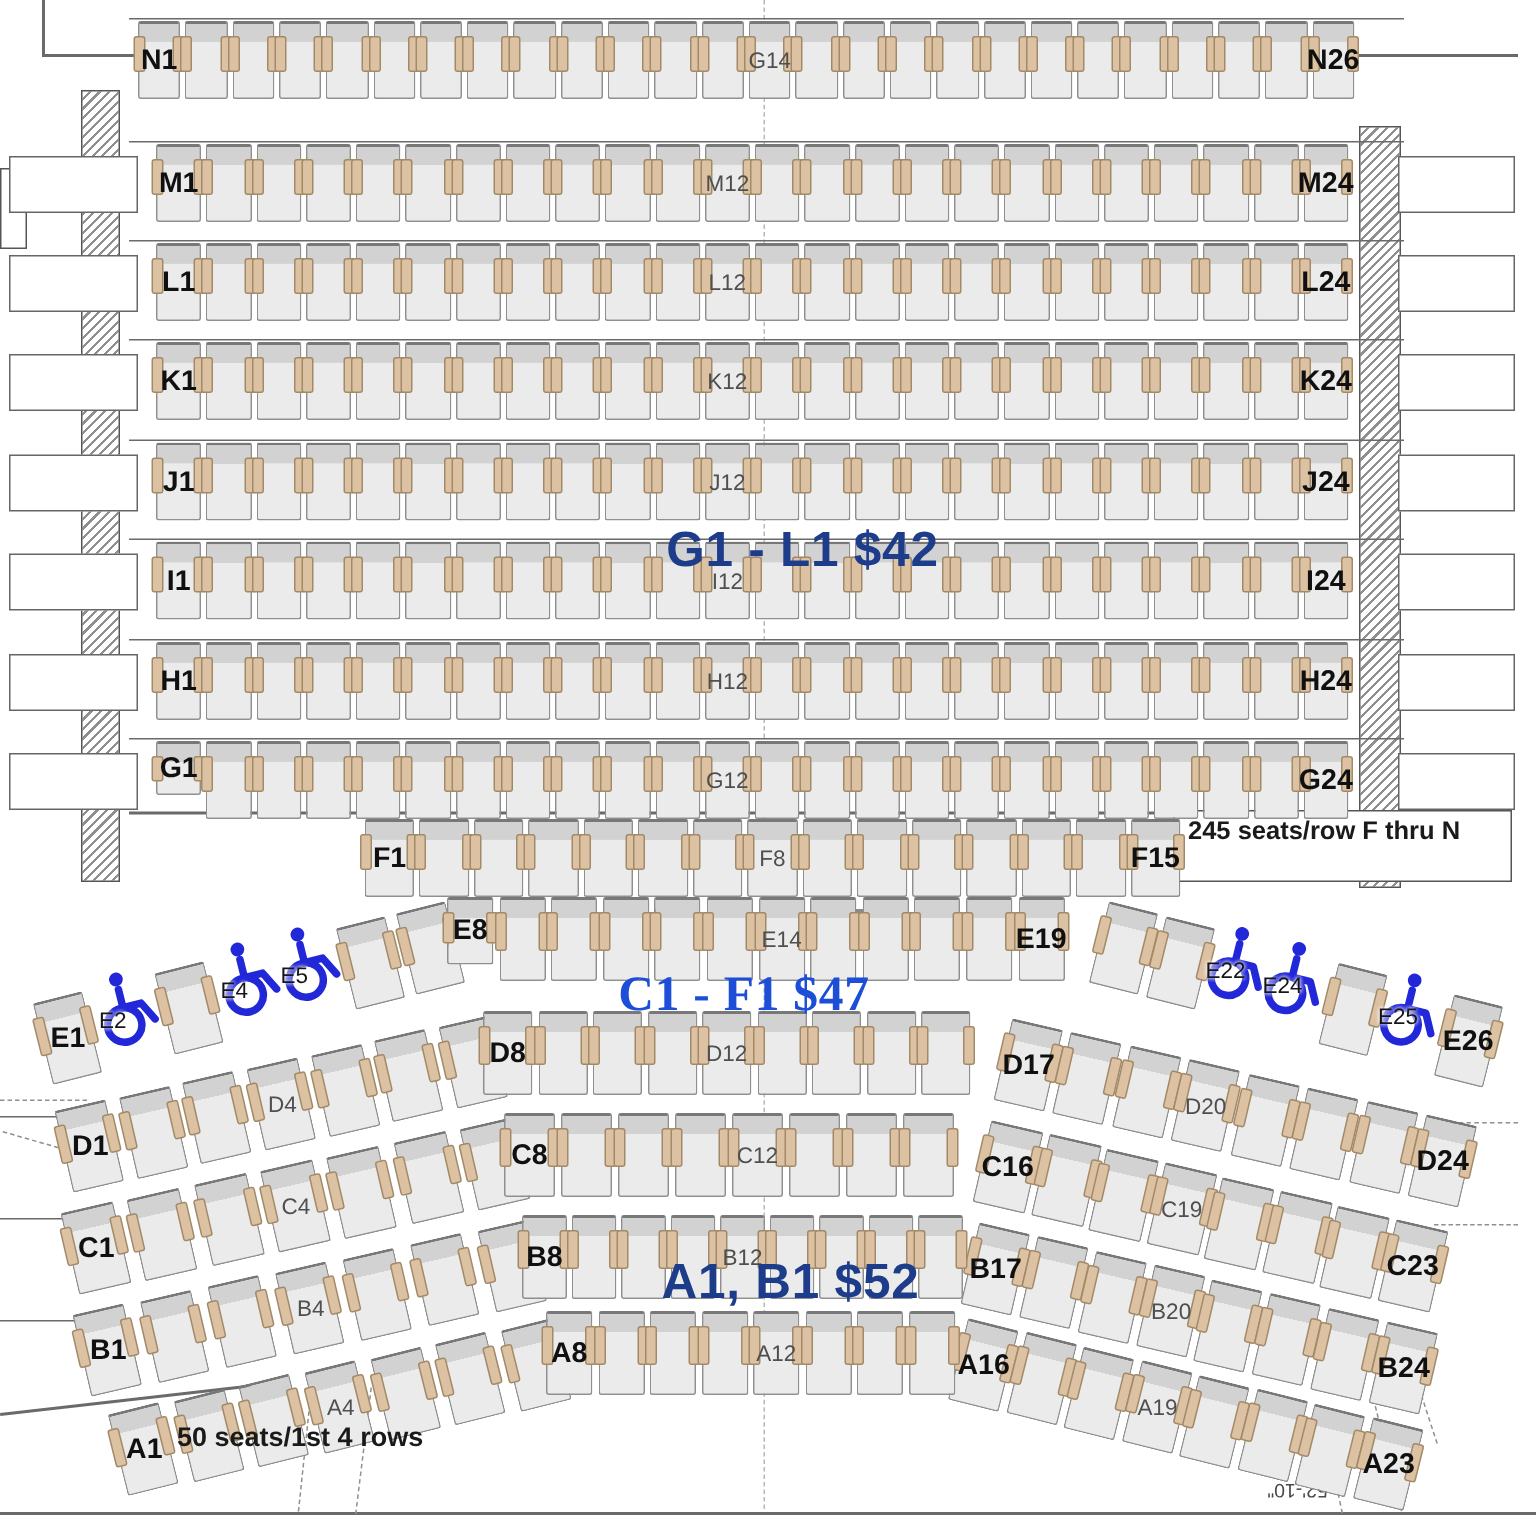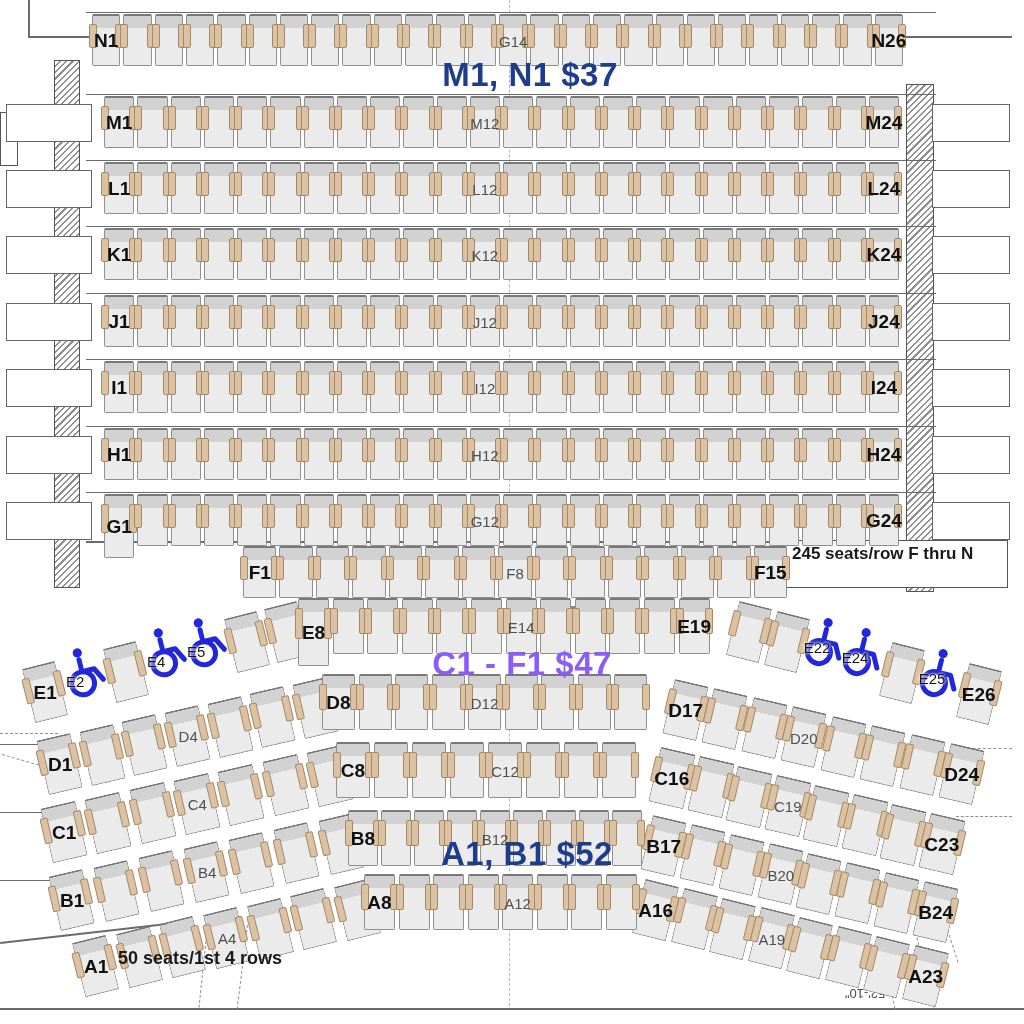--- a/index.html
+++ b/index.html
@@ -44,22 +44,22 @@
 <body>
 
 <div id="canvas">
   <div class="centerline"></div>
 
   <div class="wall" style="left:54px;top:60px;width:26px;height:528px;"></div>
   <div class="wall" style="left:906px;top:84px;width:28px;height:508px;"></div>
   <div class="notch" style="left:0;top:112px;width:18px;height:54px;"></div>
   <div class="box209" style="left:782px;top:540px;width:226px;height:48px;"></div>
 
-  <div class="price" id="price-mn" style="left: 530px; top: 56px; color: rgb(29, 60, 138);">M1, N1 $37</div>
-  <div class="price" id="price-cf" style="left: 522px; top: 645px; color: #8b5cf6;">C1 - F1 $47</div>
+  <div class="price" id="price-gl" style="left: 535px; top: 347px; color: rgb(29, 60, 138);">G1 - L1 $42</div>
+  <div class="price" id="price-cf" style="left: 496px; top: 645px; color: #1d4ed8; font-family: Liberation Serif, serif;">C1 - F1 $47</div>
   <div class="price" id="price-ab" style="left: 527px; top: 835px; color: rgb(29, 60, 138);">A1, B1 $52</div>
 
   <div class="note209" style="left:792px;top:544px;">245 seats/row F thru N</div>
   <div class="note" style="left:118px;top:948px;">50 seats/1st 4 rows</div>
   <div class="dim" style="left:830px;top:986px;width:70px;text-align:center;">52'-10"</div>
 
   <div class="tmark" style="left:436px;top:606px;">
       <span class="bar"></span>
       <span class="stem"></span>
     </div>
@@ -274,21 +274,21 @@
       <div class="seat" style="left: 636px; top: 428px; width: 30.25px; height: 52px;"></div>
       <div class="seat" style="left: 669.25px; top: 428px; width: 30.25px; height: 52px;"></div>
       <div class="seat" style="left: 702.5px; top: 428px; width: 30.25px; height: 52px;"></div>
       <div class="seat" style="left: 735.75px; top: 428px; width: 30.25px; height: 52px;"></div>
       <div class="seat" style="left: 769px; top: 428px; width: 30.25px; height: 52px;"></div>
       <div class="seat" style="left: 802.25px; top: 428px; width: 30.25px; height: 52px;"></div>
       <div class="seat" style="left: 835.5px; top: 428px; width: 30.25px; height: 52px;"></div>
       <div class="seat" style="left: 868.75px; top: 428px; width: 30.25px; height: 52px;">
         <span class="slabel">H24</span>
       </div>
-      <div class="seat" style="left: 104px; top: 494px; width: 30.25px; height: 64px;">
+      <div class="seat" style="left: 104px; top: 494px; width: 30.25px; height: 36px;">
         <span class="slabel">G1</span>
       </div>
       <div class="seat" style="left: 137.25px; top: 494px; width: 30.25px; height: 52px;"></div>
       <div class="seat" style="left: 170.5px; top: 494px; width: 30.25px; height: 52px;"></div>
       <div class="seat" style="left: 203.75px; top: 494px; width: 30.25px; height: 52px;"></div>
       <div class="seat" style="left: 237px; top: 494px; width: 30.25px; height: 52px;"></div>
       <div class="seat" style="left: 270.25px; top: 494px; width: 30.25px; height: 52px;"></div>
       <div class="seat" style="left: 303.5px; top: 494px; width: 30.25px; height: 52px;"></div>
       <div class="seat" style="left: 336.75px; top: 494px; width: 30.25px; height: 52px;"></div>
       <div class="seat" style="left: 370px; top: 494px; width: 30.25px; height: 52px;"></div>
@@ -385,21 +385,21 @@
         <svg width="46" height="54" viewBox="0 0 24 28">
     <circle cx="10.5" cy="3.4" r="2.4" fill="#2227d8"></circle>
     <path d="M10.5 7 v6.5 h6.5 l3.4 6.5" stroke="#2227d8" stroke-width="2.6" fill="none" stroke-linecap="round" stroke-linejoin="round"></path>
     <circle cx="9.6" cy="19.5" r="6" stroke="#2227d8" stroke-width="2.6" fill="none"></circle>
         </svg>
         <span class="wclabel" style="transform: rotate(-14deg);">E25</span>
       </div>
       <div class="seat" style="left: 962px; top: 666px; width: 34px; height: 56px; transform: rotate(14deg);">
         <span class="slabel" style="transform: translate(-50%, -50%) rotate(-14deg);">E26</span>
       </div>
-      <div class="seat" style="left: 298px; top: 598px; width: 31px; height: 68px;">
+      <div class="seat" style="left: 298px; top: 598px; width: 31px; height: 45px;">
         <span class="slabel">E8</span>
       </div>
       <div class="seat" style="left: 332.6px; top: 598px; width: 31px; height: 56px;"></div>
       <div class="seat" style="left: 367.2px; top: 598px; width: 31px; height: 56px;"></div>
       <div class="seat" style="left: 401.8px; top: 598px; width: 31px; height: 56px;"></div>
       <div class="seat" style="left: 436.4px; top: 598px; width: 31px; height: 56px;"></div>
       <div class="seat" style="left: 471px; top: 598px; width: 31px; height: 56px;"></div>
       <div class="seat" style="left: 505.6px; top: 598px; width: 31px; height: 56px;">
         <span class="slabel mid">E14</span>
       </div>

